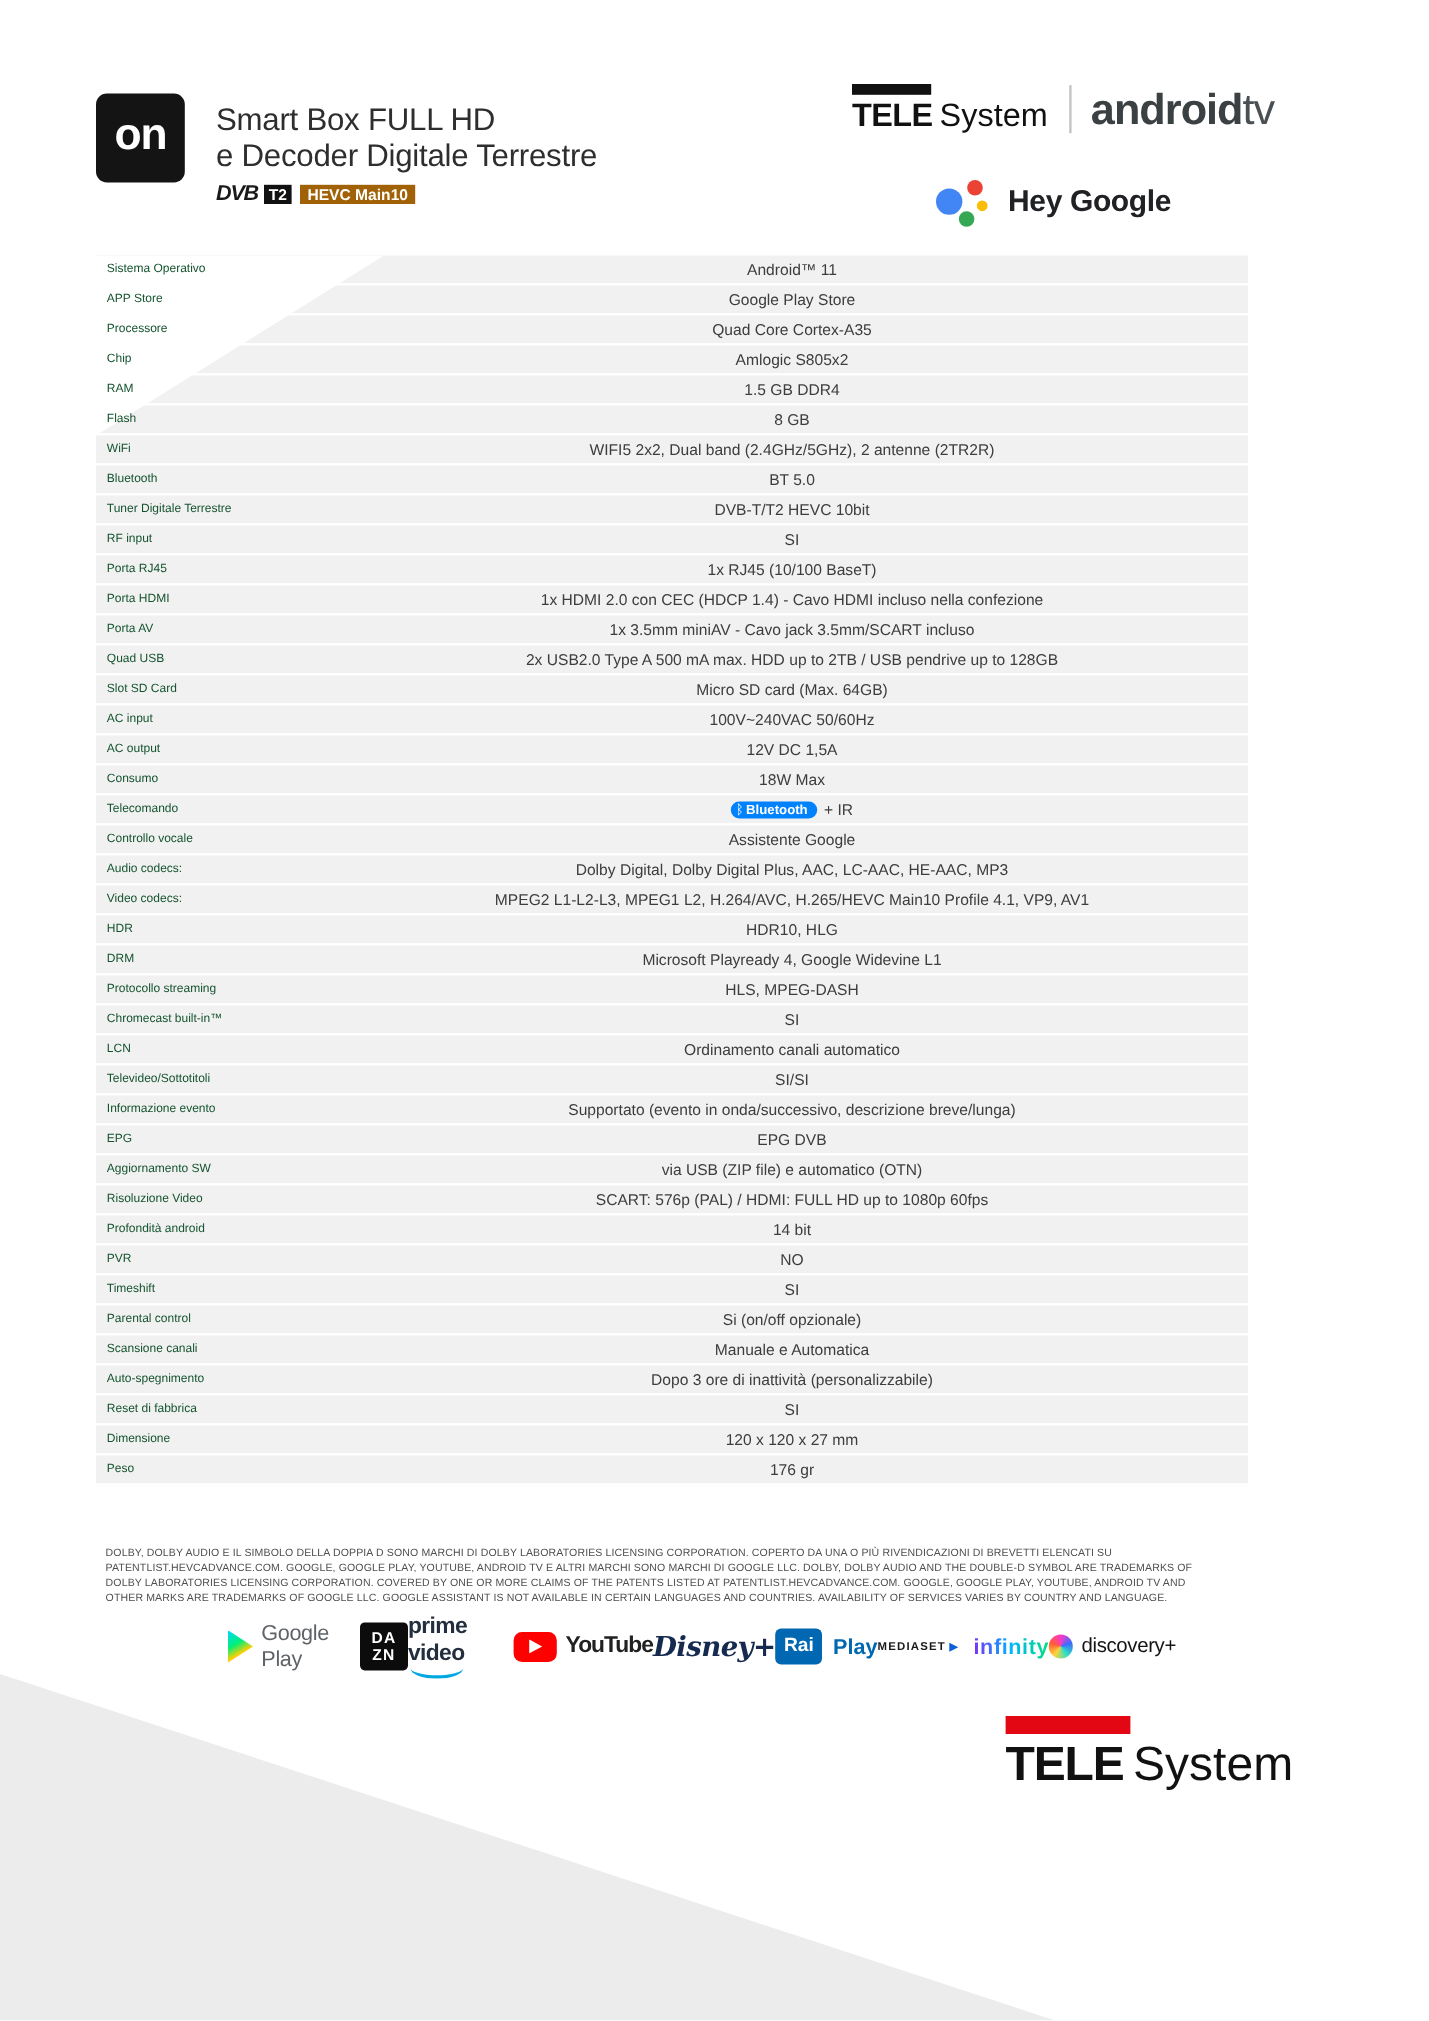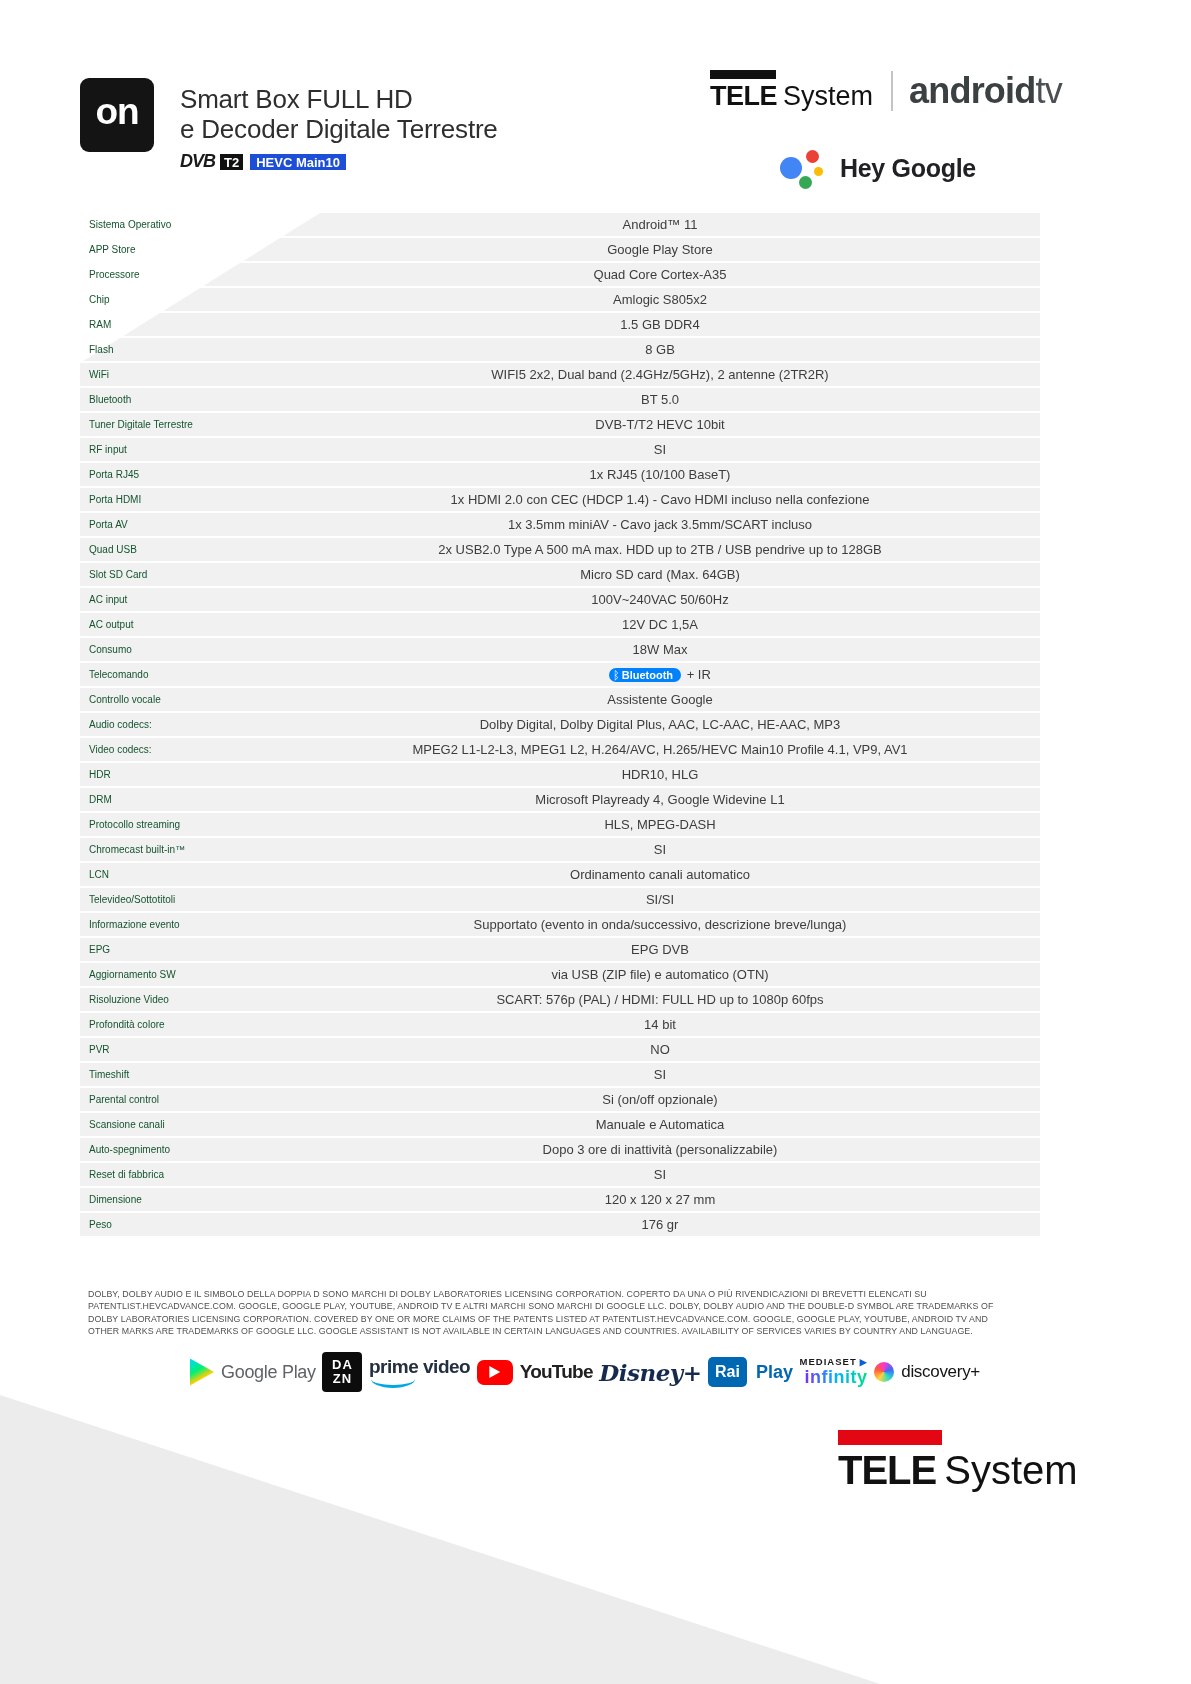--- a/index.html
+++ b/index.html
@@ -22,21 +22,21 @@
     background: #141414; border-radius: 9px;
     color: #fff; font-size: 37px; font-weight: 700; letter-spacing: -1px;
     display: flex; align-items: center; justify-content: center;
     padding-bottom: 6px;
   }
   .title-block { position: absolute; left: 180px; top: 84px; }
   .title-line { font-size: 26px; line-height: 30px; color: #2e2e2e; font-weight: 400; letter-spacing: -0.2px; }
   .badge-row { margin-top: 7px; display: flex; align-items: center; gap: 4px; }
   .dvb { font-size: 18px; font-weight: 800; font-style: italic; color: #1a1a1a; letter-spacing: -1px; margin-right: 1px; }
   .t2-box { background: #111; color: #fff; font-size: 13px; font-weight: 700; padding: 2px 4px 1px; line-height: 1; }
-  .hevc-box { background: #1d4ed8; color: #fff; font-size: 13px; font-weight: 700; padding: 2px 6px 1px; line-height: 1; margin-left: 3px; }
+  .hevc-box { background: #a16207; color: #fff; font-size: 13px; font-weight: 700; padding: 2px 6px 1px; line-height: 1; margin-left: 3px; }
 
   .brand-top { position: absolute; left: 710px; top: 70px; display: flex; align-items: center; }
   .tele-logo { display: inline-block; }
   .tele-bar { width: 66px; height: 9px; background: #111; margin-bottom: 2px; }
   .tele-text { font-size: 27px; color: #111; white-space: nowrap; }
   .tele-bold { font-weight: 800; letter-spacing: -0.5px; }
   .tele-reg { font-weight: 400; margin-left: 6px; }
   .brand-divider { width: 2px; height: 40px; background: #c4c4c4; margin: 0 16px 0 18px; }
   .androidtv { font-size: 36px; color: #3b4043; letter-spacing: -0.8px; white-space: nowrap; }
   .androidtv .a-word { font-weight: 600; }
@@ -133,21 +133,21 @@
     font-family: "DejaVu Serif", serif; font-style: italic; font-weight: 700;
     font-size: 23px; color: #152a4e; letter-spacing: -0.5px;
   }
 
   .rai-box {
     background: #0067b2; color: #fff; font-weight: 800; font-size: 16px;
     border-radius: 5px; padding: 6px 7px; display: inline-block;
   }
   .rai-play { color: #0067b2; font-weight: 800; font-size: 18px; margin-left: 2px; }
 
-  .mediaset { flex-direction: column; align-items: flex-end; gap: 0; }
+  .mediaset { flex-direction: row; align-items: center; gap: 12px; }
   .ms-top { font-size: 9.5px; font-weight: 800; color: #1a1a1a; letter-spacing: 1px; display: flex; align-items: center; gap: 3px; }
   .ms-play { color: #0b5fd7; font-size: 9px; }
   .ms-infinity {
     font-size: 18px; font-weight: 700; letter-spacing: 0.5px;
     background: linear-gradient(90deg, #7b2ff7, #00b4ff, #00e07f);
     -webkit-background-clip: text; background-clip: text; color: transparent;
   }
 
   .disc-globe {
     width: 20px; height: 20px; border-radius: 50%; display: inline-block;
@@ -328,21 +328,21 @@
       </div>
       <div class="spec-row">
         <div class="spec-label">Aggiornamento SW</div>
         <div class="spec-value">via USB (ZIP file) e automatico (OTN)</div>
       </div>
       <div class="spec-row">
         <div class="spec-label">Risoluzione Video</div>
         <div class="spec-value">SCART: 576p (PAL) / HDMI: FULL HD up to 1080p 60fps</div>
       </div>
       <div class="spec-row">
-        <div class="spec-label">Profondità colore</div>
+        <div class="spec-label">Profondità android</div>
         <div class="spec-value">14 bit</div>
       </div>
       <div class="spec-row">
         <div class="spec-label">PVR</div>
         <div class="spec-value">NO</div>
       </div>
       <div class="spec-row">
         <div class="spec-label">Timeshift</div>
         <div class="spec-value">SI</div>
       </div>

